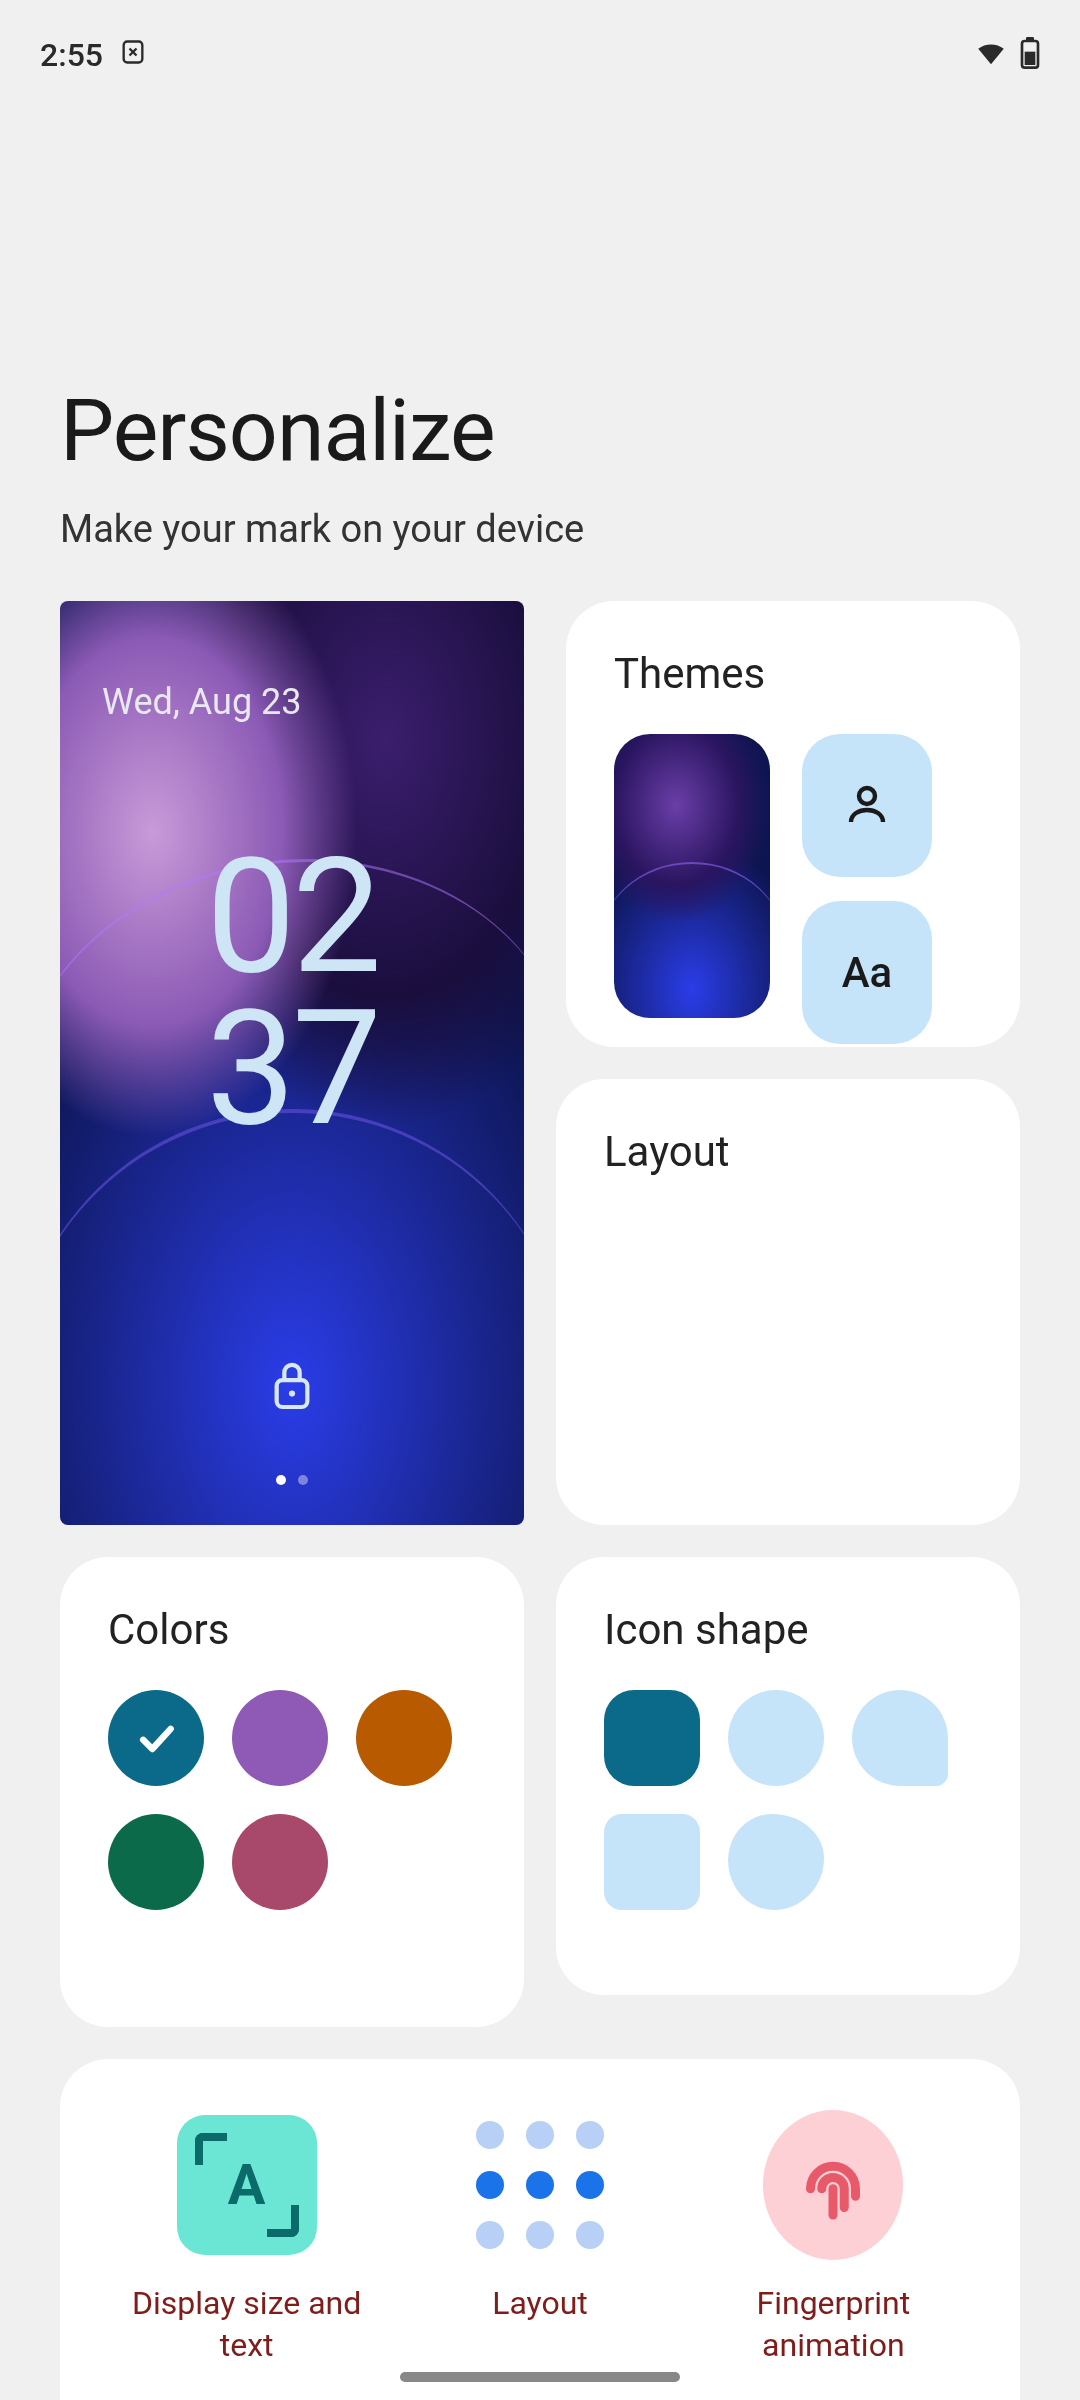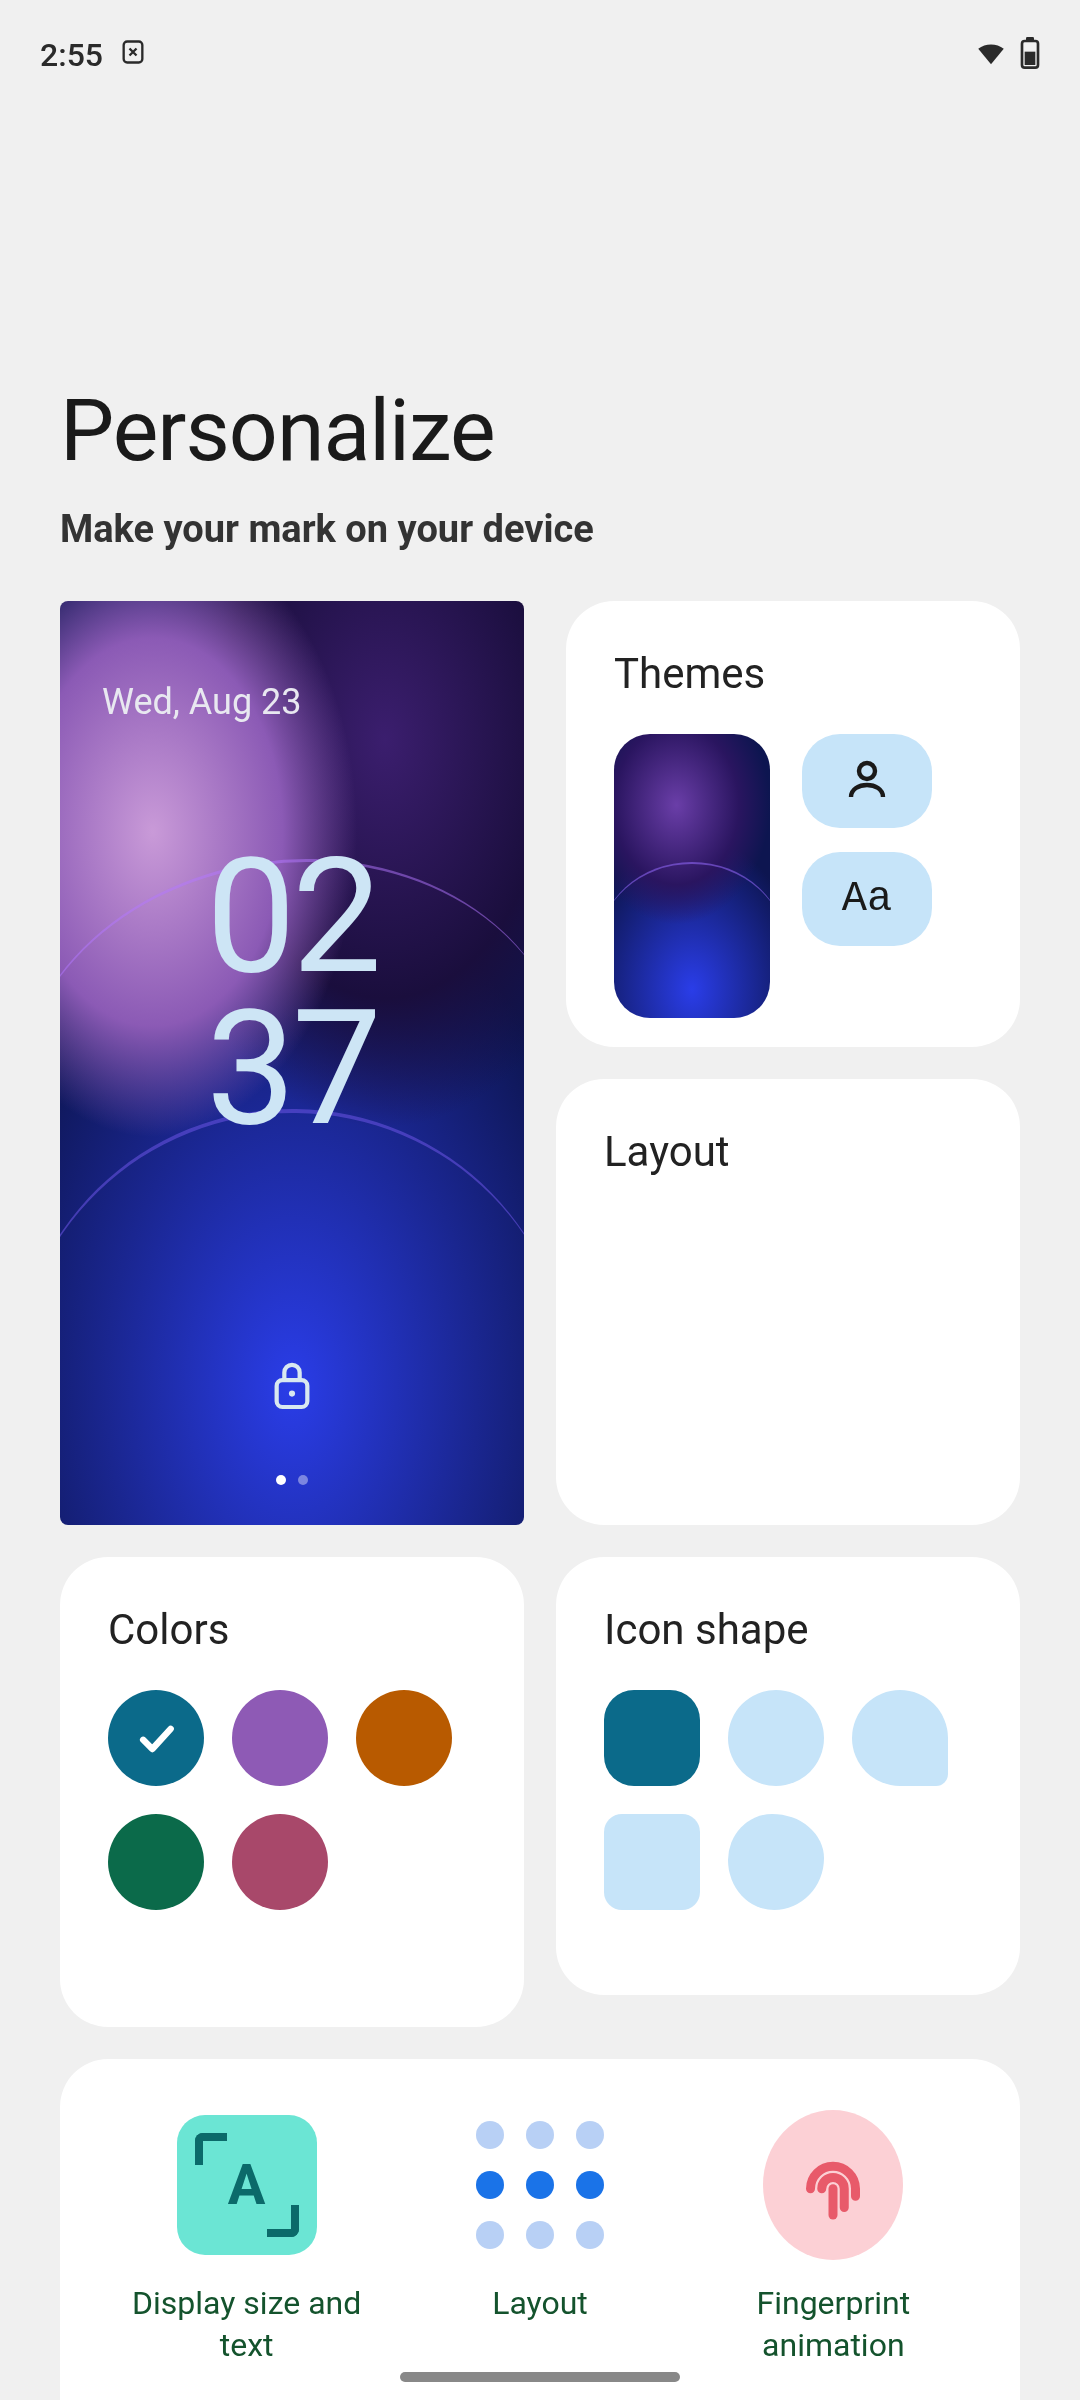--- a/index.html
+++ b/index.html
@@ -39,21 +39,21 @@
     padding: 290px 60px 0 60px;
   }
   .title {
     font-size: 86px;
     font-weight: 400;
     letter-spacing: -1px;
     color: #1a1a1a;
   }
   .subtitle {
     font-size: 38px;
-    font-weight: 700;
+    font-weight: 400;
     color: #333;
     margin-top: 26px;
   }
 
   
   .grid {
     padding: 50px 60px 0 60px;
     display: grid;
     grid-template-columns: 1fr 1fr;
     gap: 32px;
@@ -176,27 +176,26 @@
     border-top: 2px solid rgba(140,100,240,0.6);
     border-radius: 50% 50% 0 0;
   }
   .theme-side {
     display: flex;
     flex-direction: column;
     gap: 24px;
   }
   .theme-chip {
     width: 130px;
-    height: 94px;
+    height: 143px;
     background: #c6e4f9;
     border-radius: 38px;
     display: flex;
     align-items: center;
     justify-content: center;
-    font-family: Liberation Mono, monospace;
   }
   .theme-chip .aa {
     font-size: 42px;
     font-weight: 500;
     color: #1a1a1a;
   }
 
   
   .fonts-card { height: 446px; }
   .fonts-sample {
@@ -267,21 +266,21 @@
   .bottom-icon {
     width: 140px;
     height: 140px;
     display: flex;
     align-items: center;
     justify-content: center;
   }
   .bottom-label {
     font-size: 32px;
     text-align: center;
-    color: #14532d;
+    color: #7f1d1d;
     line-height: 1.3;
   }
 
   
   .ds-icon {
     width: 140px; height: 140px;
     background: #6be5d4;
     border-radius: 28px;
     position: relative;
   }

